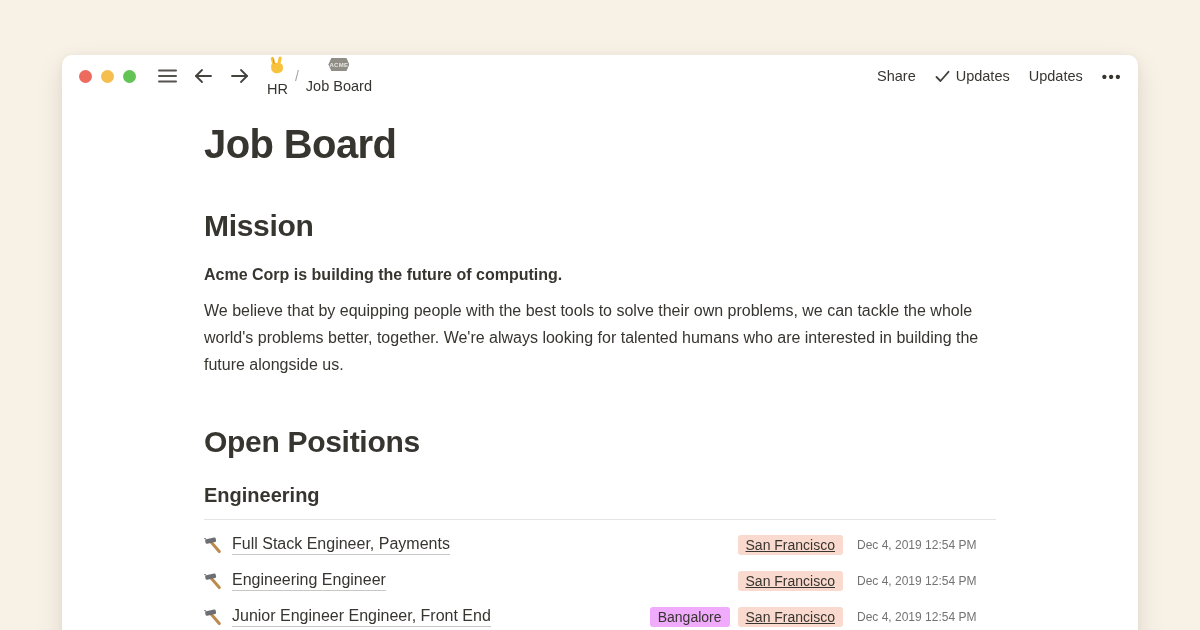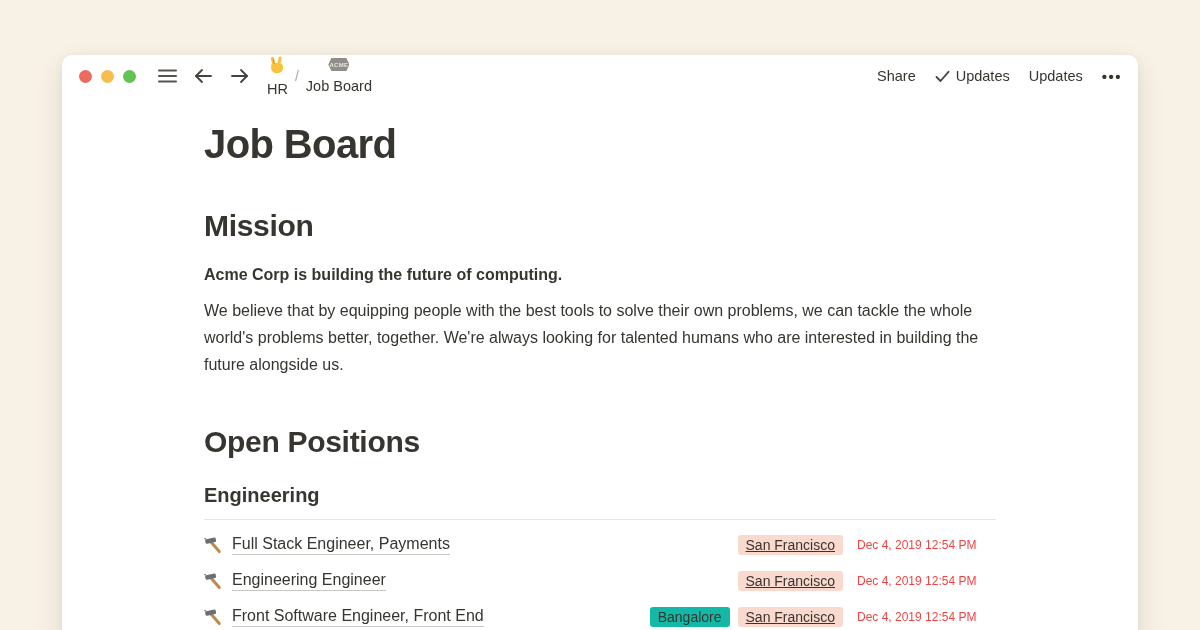--- a/index.html
+++ b/index.html
@@ -79,22 +79,22 @@
     border-bottom: 1px solid rgba(55,53,47,0.28);
     padding-bottom: 1px; cursor: pointer; white-space: nowrap;
   }
   .job-spacer { flex: 1; }
   .tags { display: flex; gap: 8px; margin-right: 14px; }
   .tag {
     font-size: 14px; line-height: 20px; padding: 0 8px;
     border-radius: 3px; white-space: nowrap; cursor: pointer;
   }
   .tag-red    { background: #FADACE; text-decoration: underline; }
-  .tag-yellow { background: #14b8a6; }
-  .job-date { width: 139px; flex: none; font-size: 12px; color: #ef4444; white-space: nowrap; cursor: pointer; }
+  .tag-yellow { background: #f0abfc; }
+  .job-date { width: 139px; flex: none; font-size: 12px; color: #737373; white-space: nowrap; cursor: pointer; }
   svg { display: block; }
 </style>
 </head>
 <body>
 
 <div class="canvas">
   <div class="window">
 
     <div class="topbar">
       <div class="traffic-lights">
@@ -221,21 +221,21 @@
         <div class="job-row">
           <span class="job-icon">
             <svg width="18" height="18" viewBox="0 0 18 18">
               <line x1="7" y1="6" x2="15.3" y2="15.6" stroke="#BD8A4E" stroke-width="3" stroke-linecap="round"></line>
               <g transform="rotate(-12 6.5 4.5)">
                 <rect x="1.2" y="2.4" width="10.8" height="4.6" rx="1.4" fill="#6B6F74"></rect>
                 <path d="M1.6 2.6 L0.4 0.8 L2.8 1.2 Z" fill="#6B6F74"></path>
               </g>
             </svg>
           </span>
-          <a class="job-link">Front Software Engineer, Front End</a>
+          <a class="job-link">Junior Engineer Engineer, Front End</a>
           <span class="job-spacer"></span>
           <div class="tags">
             <span class="tag tag-yellow">Bangalore</span>
             <span class="tag tag-red">San Francisco</span>
           </div>
           <span class="job-date">Dec 4, 2019 12:54 PM</span>
         </div>
 
       </div>
     </div>

